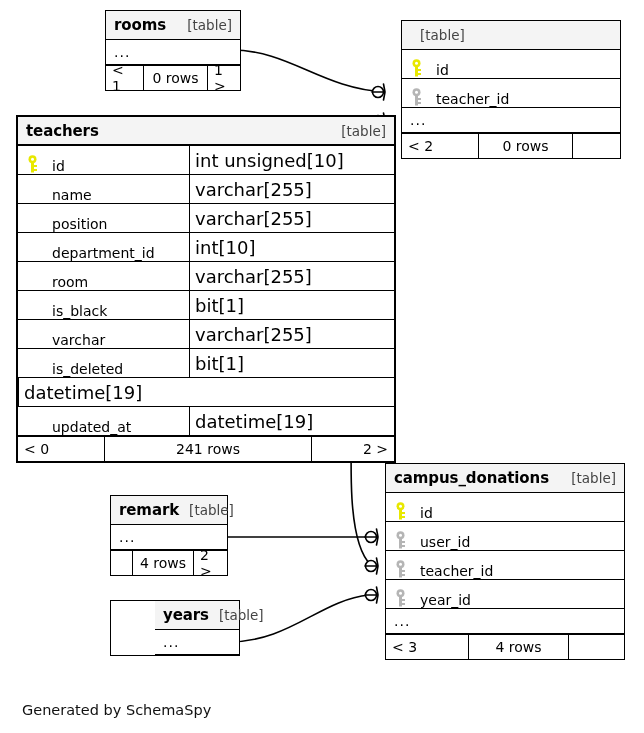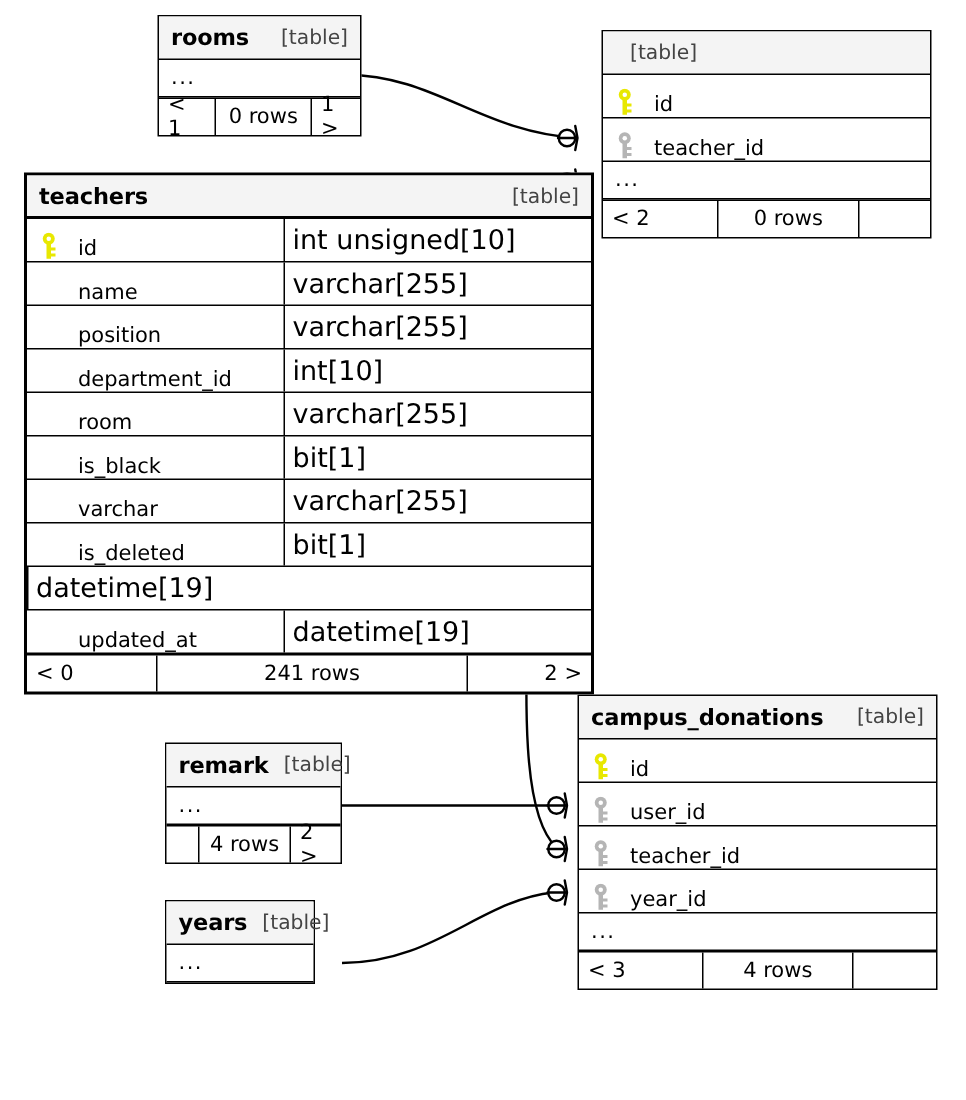--- a/index.html
+++ b/index.html
@@ -144,21 +144,21 @@
     z-index: 3;
     white-space: nowrap;
   }
 
   
   #tbl-rooms           { left: 105px; top: 10px;  width: 136px; }
   #tbl-room-teachers   { left: 401px; top: 20px;  width: 220px; }
   #tbl-teachers        { left: 16px;  top: 115px; width: 380px; }
   #tbl-campus-donations{ left: 385px; top: 463px; width: 240px; }
   #tbl-users           { left: 110px; top: 495px; width: 118px; }
-  #tbl-years           { left: 110px; top: 600px; width: 100px; }
+  #tbl-years           { left: 110px; top: 600px; width: 130px; padding-left: 44px; }
 </style>
 </head>
 <body>
 
 <div id="canvas">
 
   <svg id="edges" viewBox="0 0 644 733" width="644" height="733">
     <defs>
       <g id="endcap">
         <circle cx="-7" cy="0" r="5.5" fill="#ffffff" stroke="#000000" stroke-width="1.6"></circle>
@@ -422,14 +422,15 @@
   </div>
 
   <div class="table-box thin" id="tbl-years">
     <div class="tbl-header">
       <span class="tbl-name">years</span>
       <span class="tbl-tag">[table]</span>
     </div>
     <div class="ellipsis-row">...</div>
   </div>
 
+  <div class="footnote">Generated by SchemaSpy</div>
 
 </div>
 
 </body></html>

